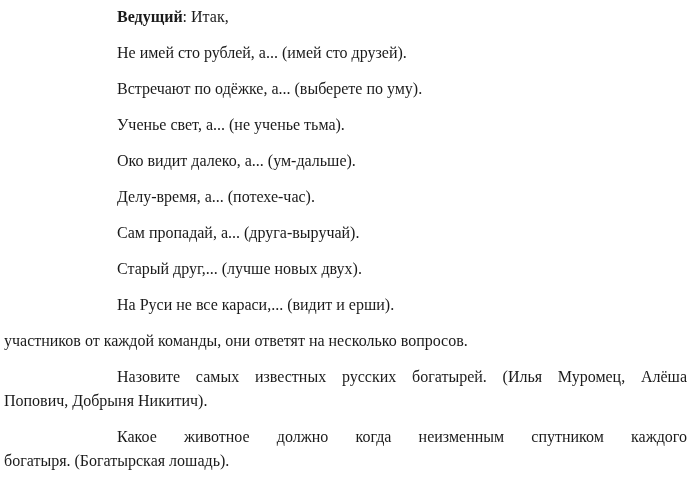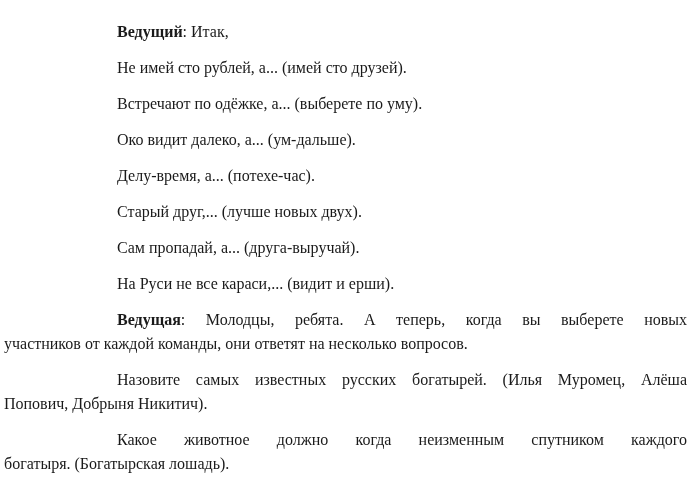--- a/index.html
+++ b/index.html
@@ -8,21 +8,21 @@
     background: #ffffff;
   }
   .page {
     box-sizing: border-box;
     width: 700px;
     height: 488px;
     overflow: hidden;
     background: #ffffff;
     color: #1a1a1a;
     font-family: "Liberation Serif", "DejaVu Serif", serif;
-    padding: 20px 13px 0 4px;
+    padding: 5px 13px 0 4px;
   }
   .para {
     margin: 0 0 12px 0;
   }
   .line {
     font-size: 16px;
     line-height: 24px;
     text-align: justify;
   }
   .indent {
@@ -45,43 +45,45 @@
   </div>
 
   <div class="para">
     <div class="line indent">Не имей сто рублей, а... (имей сто друзей).</div>
   </div>
 
   <div class="para">
     <div class="line indent">Встречают по одёжке, а... (выберете по уму).</div>
   </div>
 
+  <div class="para">
+    <div class="line indent">Ученье свет, а... (не ученье тьма).</div>
+  </div>
 
   <div class="para">
     <div class="line indent">Око видит далеко, а... (ум-дальше).</div>
   </div>
 
   <div class="para">
     <div class="line indent">Делу-время, а... (потехе-час).</div>
   </div>
 
   <div class="para">
-    <div class="line indent">Старый друг,... (лучше новых двух).</div>
+    <div class="line indent">Сам пропадай, а... (друга-выручай).</div>
   </div>
 
   <div class="para">
-    <div class="line indent">Сам пропадай, а... (друга-выручай).</div>
+    <div class="line indent">Старый друг,... (лучше новых двух).</div>
   </div>
 
   <div class="para">
     <div class="line indent">На Руси не все караси,... (видит и ерши).</div>
   </div>
 
   <div class="para">
-    <div class="line indent jlast"><span class="speaker">Ведущая</span><span>: Молодцы, ребята. А теперь, когда вы выберете новых</span></div>
     <div class="line">участников от каждой команды, они ответят на несколько вопросов.</div>
   </div>
 
   <div class="para">
     <div class="line indent jlast">Назовите самых известных русских богатырей. (Илья Муромец, Алёша</div>
     <div class="line">Попович, Добрыня Никитич).</div>
   </div>
 
   <div class="para">
     <div class="line indent jlast">Какое животное должно когда неизменным спутником каждого</div>

